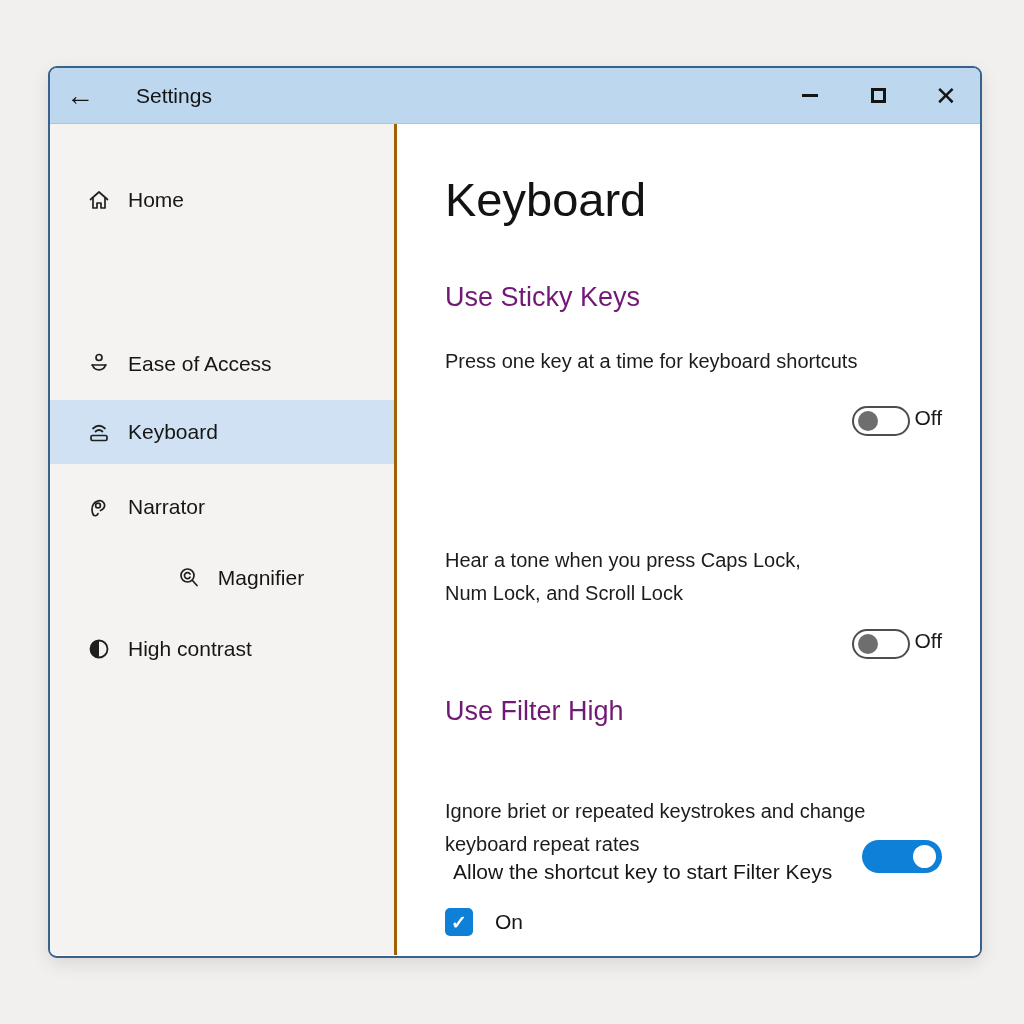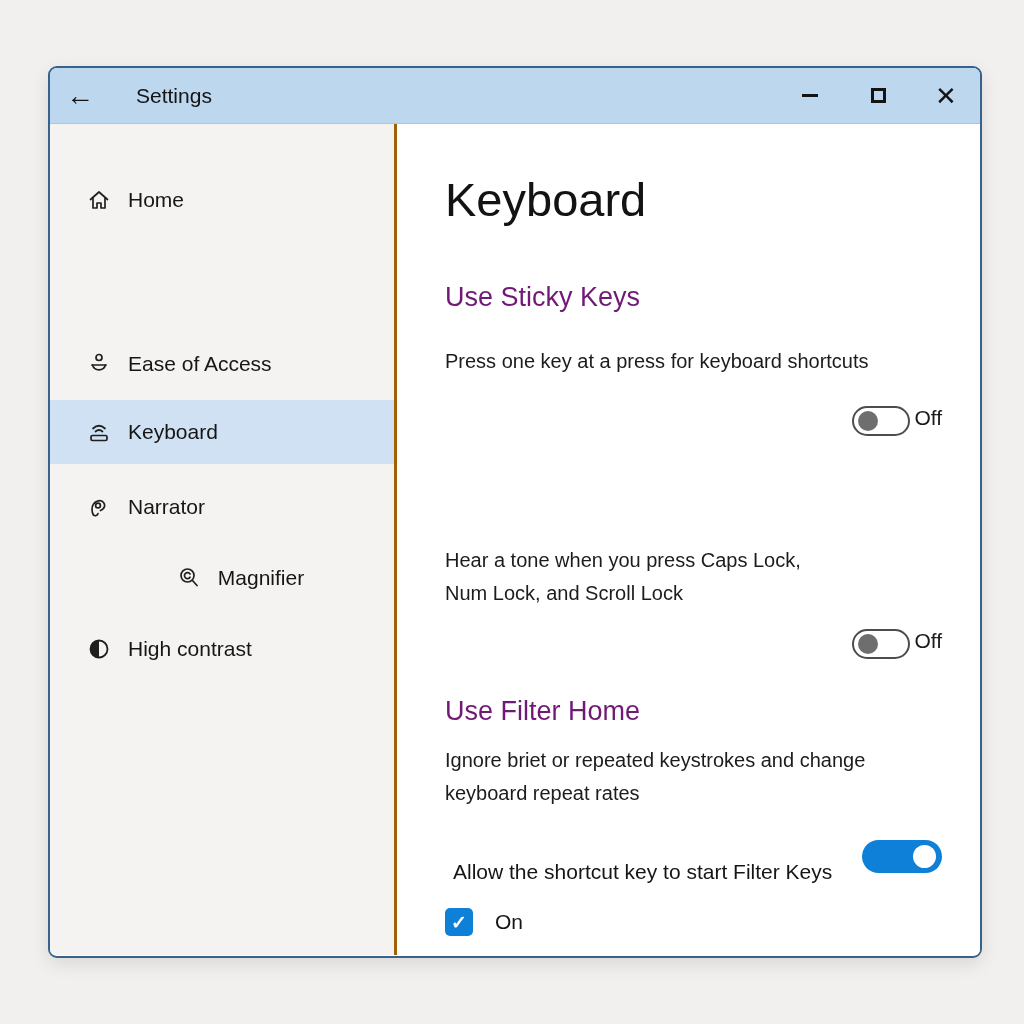--- a/index.html
+++ b/index.html
@@ -218,38 +218,38 @@
           </svg>
         </span>
         <span class="label">High contrast</span>
       </div>
     </div>
 
     <div class="main">
       <h1 class="page-title">Keyboard</h1>
 
       <div class="section-heading" style="top:158px;">Use Sticky Keys</div>
-      <div class="section-desc" style="top:221px;max-width:500px;">Press one key at a press for keyboard shortcuts</div>
+      <div class="section-desc" style="top:221px;max-width:500px;">Press one key at a time for keyboard shortcuts</div>
       <div class="toggle-off" style="top:282px;right:38px;">
         <span class="pill">
             <span class="knob"></span>
           </span>
         <span class="t-label">Off</span>
       </div>
 
       <div class="section-desc" style="top:420px;max-width:368px;">Hear a tone when you press Caps Lock, Num Lock, and Scroll Lock</div>
       <div class="toggle-off" style="top:505px;right:38px;">
         <span class="pill">
             <span class="knob"></span>
           </span>
         <span class="t-label">Off</span>
       </div>
 
-      <div class="section-heading" style="top:572px;">Use Filter Home</div>
-      <div class="section-desc" style="top:620px;max-width:478px;">Ignore briet or repeated keystrokes and change keyboard repeat rates</div>
+      <div class="section-heading" style="top:572px;">Use Filter High</div>
+      <div class="section-desc" style="top:671px;max-width:478px;">Ignore briet or repeated keystrokes and change keyboard repeat rates</div>
 
       <div class="toggle-on" style="top:716px;right:38px;">
         <span class="knob"></span>
       </div>
       <div class="allow-label" style="top:736px;">Allow the shortcut key to start Filter Keys</div>
 
       <div class="checkbox-row" style="top:784px;">
         <span class="checkbox">✓</span>
         <span class="cb-label">On</span>
       </div>

